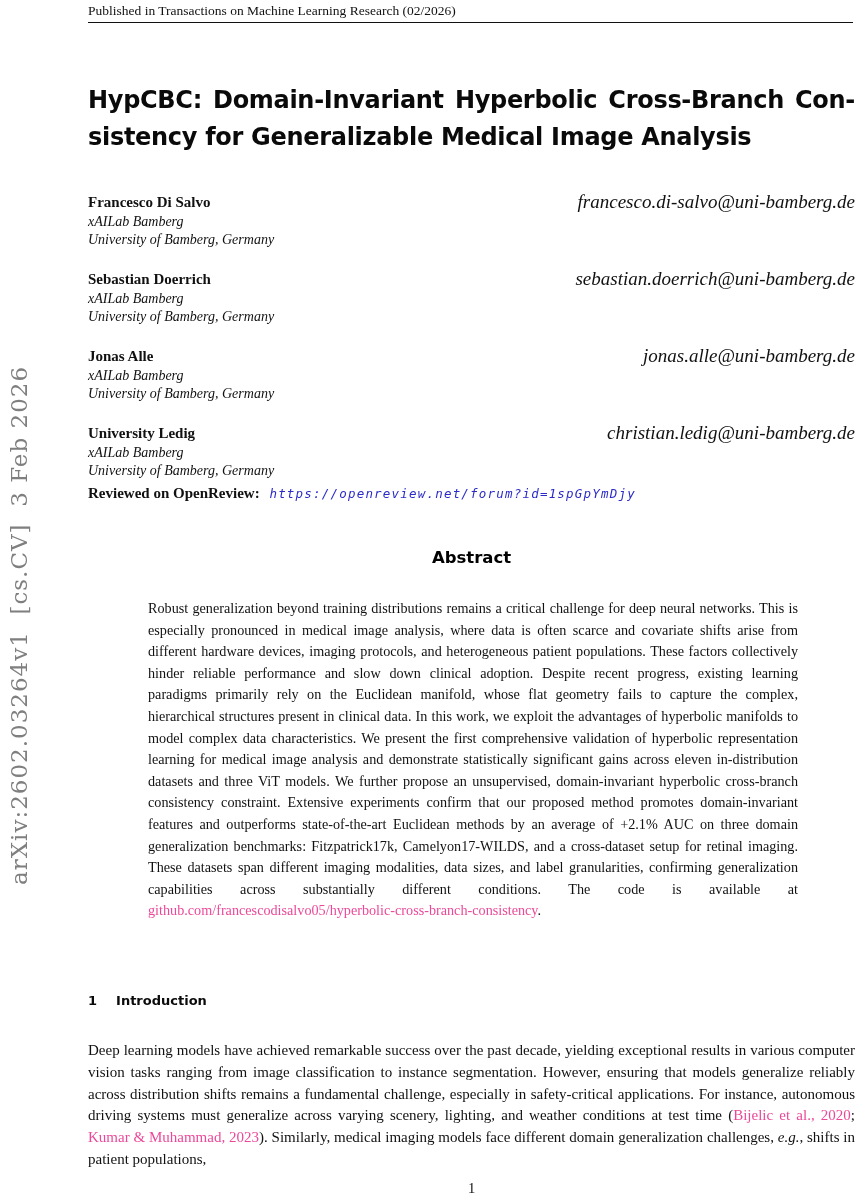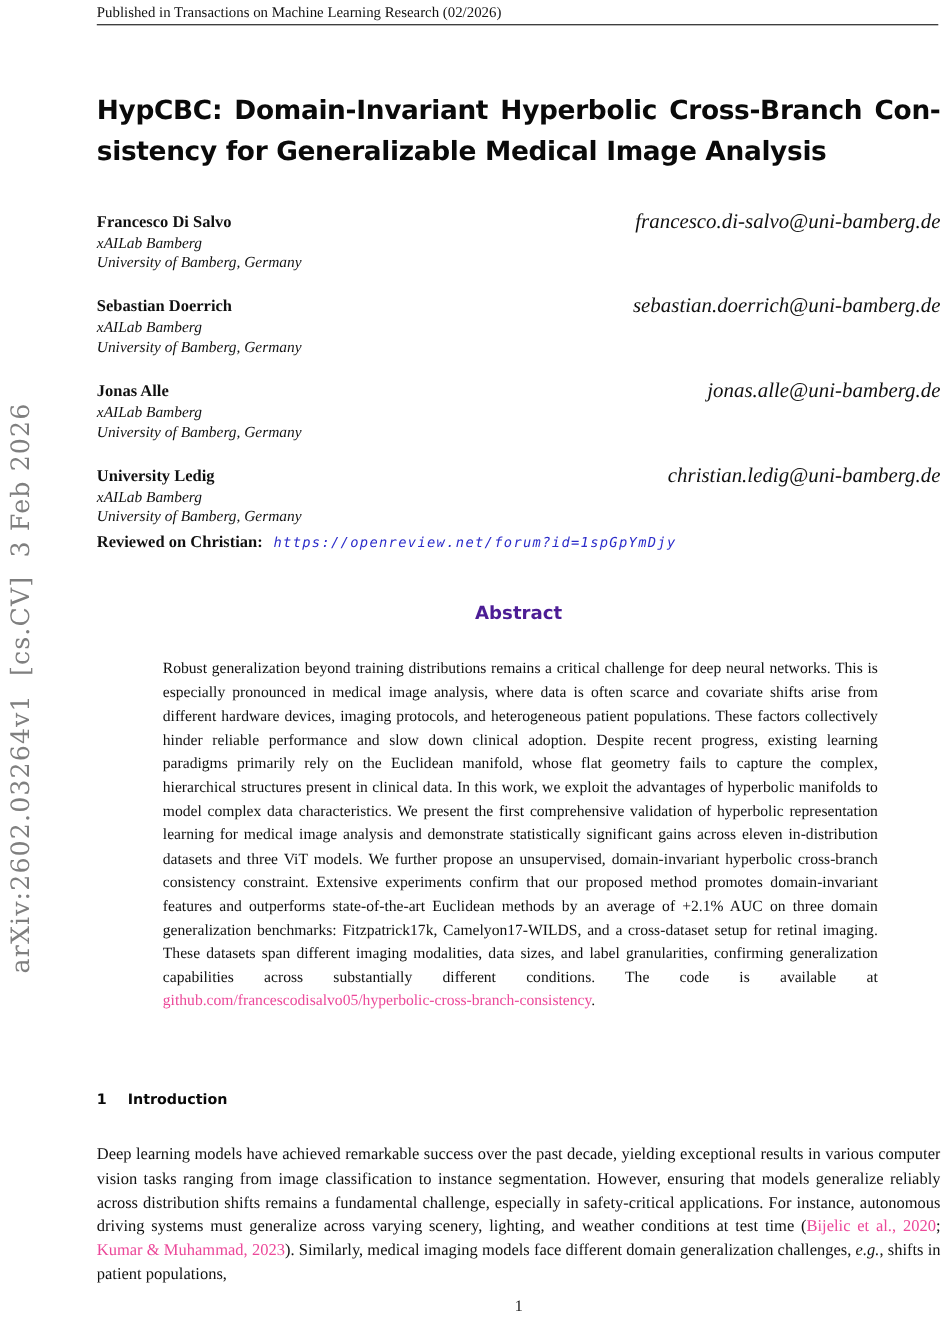--- a/index.html
+++ b/index.html
@@ -47,21 +47,21 @@
   .review-label { font-weight:bold; }
   .review-url {
     font-family:"DejaVu Sans Mono", monospace;
     font-style:italic; font-size:12.5px; letter-spacing:1.2px;
     color:#2b2bc9; text-decoration:none; margin-left:6px;margin-top:34px;
   }
   
   .abstract-heading {
     position:absolute; left:88px; width:767px; top:548px;
     text-align:center; font-family:"DejaVu Sans", sans-serif;
-    font-weight:bold; font-size:16.5px; color:#4c1d95;
+    font-weight:bold; font-size:16.5px; color:#000000;
   }
   .abstract-body {
     position:absolute; left:148px; width:650px; top:598px;
     font-size:14.2px; line-height:21.6px;
     text-align:justify;
   }
   .link { color:#ec4899; text-decoration:none; cursor:pointer; }
   
   .section-heading {
     position:absolute; left:88px; width:767px; top:993px;
@@ -132,21 +132,21 @@
         <span class="author-name">University Ledig</span>
         <span class="author-email">christian.ledig@uni-bamberg.de</span>
       </div>
       <div class="affil">xAILab Bamberg</div>
       <div class="affil">University of Bamberg, Germany</div>
     </div>
 
   </div>
 
   <div class="review-row">
-    <span class="review-label">Reviewed on Christian:</span>
+    <span class="review-label">Reviewed on OpenReview:</span>
     <a class="review-url">https://openreview.net/forum?id=1spGpYmDjy</a>
   </div>
 
   <div class="abstract-heading">Abstract</div>
   <div class="abstract-body">
     <span>Robust generalization beyond training distributions remains a critical challenge for deep neural networks. This is especially pronounced in medical image analysis, where data is often scarce and covariate shifts arise from different hardware devices, imaging protocols, and heterogeneous patient populations. These factors collectively hinder reliable performance and slow down clinical adoption. Despite recent progress, existing learning paradigms primarily rely on the Euclidean manifold, whose flat geometry fails to capture the complex, hierarchical structures present in clinical data. In this work, we exploit the advantages of hyperbolic manifolds to model complex data characteristics. We present the first comprehensive validation of hyperbolic representation learning for medical image analysis and demonstrate statistically significant gains across eleven in-distribution datasets and three ViT models. We further propose an unsupervised, domain-invariant hyperbolic cross-branch consistency constraint. Extensive experiments confirm that our proposed method promotes domain-invariant features and outperforms state-of-the-art Euclidean methods by an average of +2.1% AUC on three domain generalization benchmarks: Fitzpatrick17k, Camelyon17-WILDS, and a cross-dataset setup for retinal imaging. These datasets span different imaging modalities, data sizes, and label granularities, confirming generalization capabilities across substantially different conditions. The code is available at </span><a class="link">github.com/francescodisalvo05/hyperbolic-cross-branch-consistency</a><span>.</span>
   </div>
 
   <div class="section-heading">
     <span class="num">1</span><span>Introduction</span>

